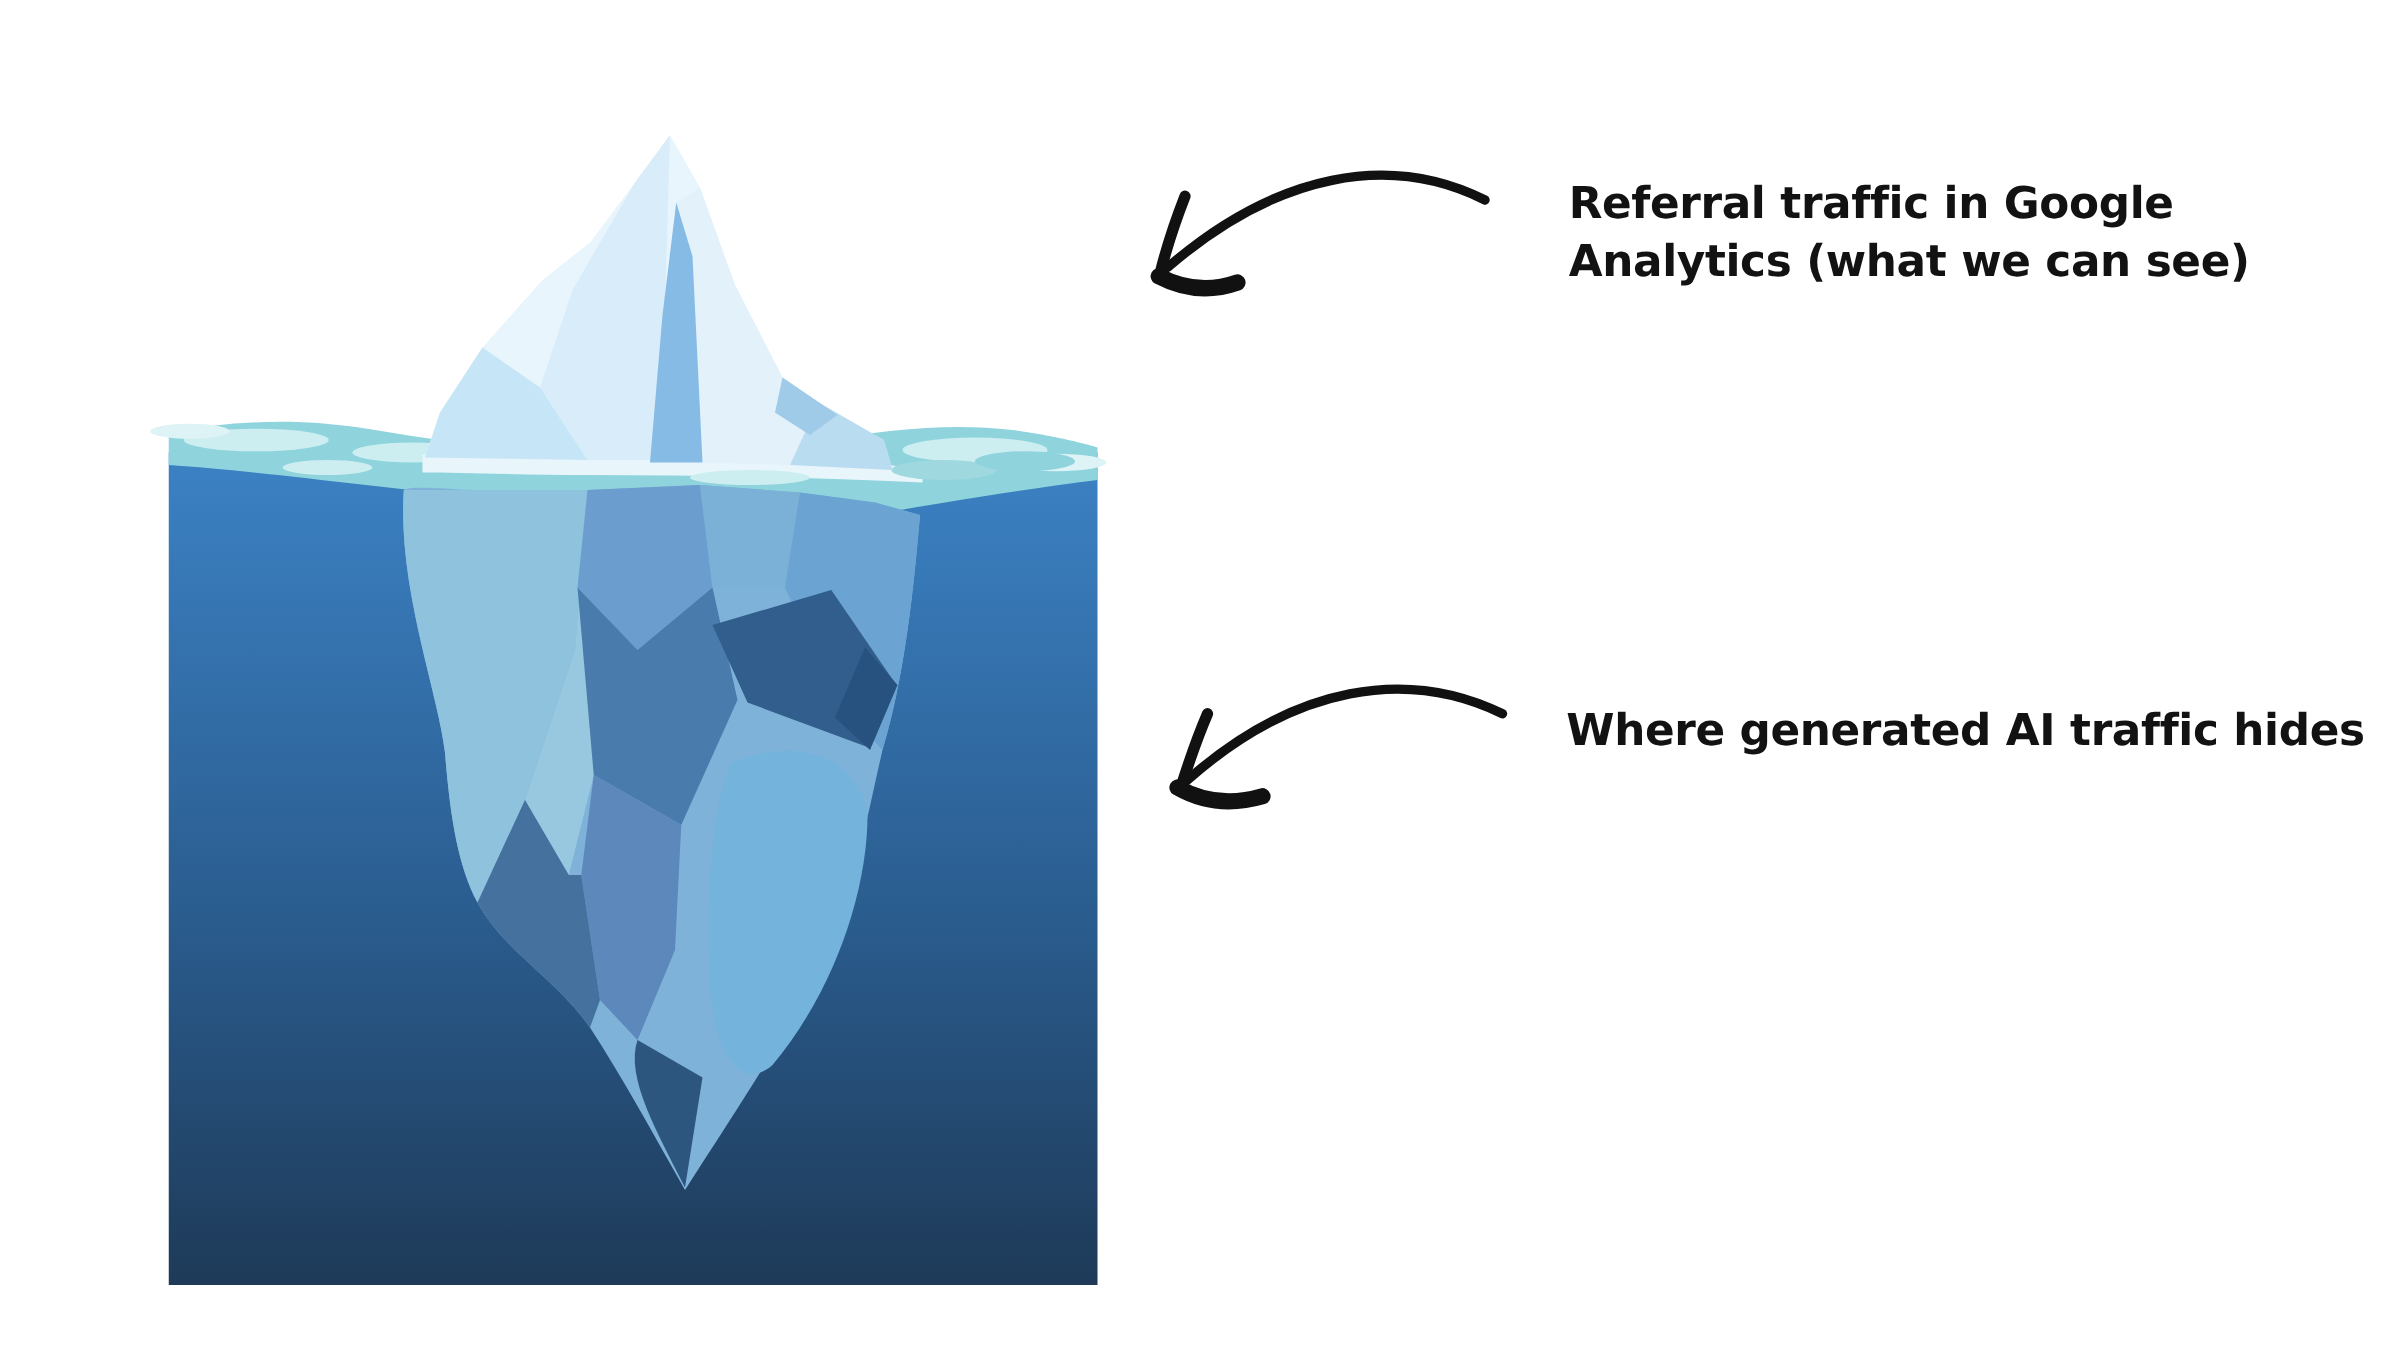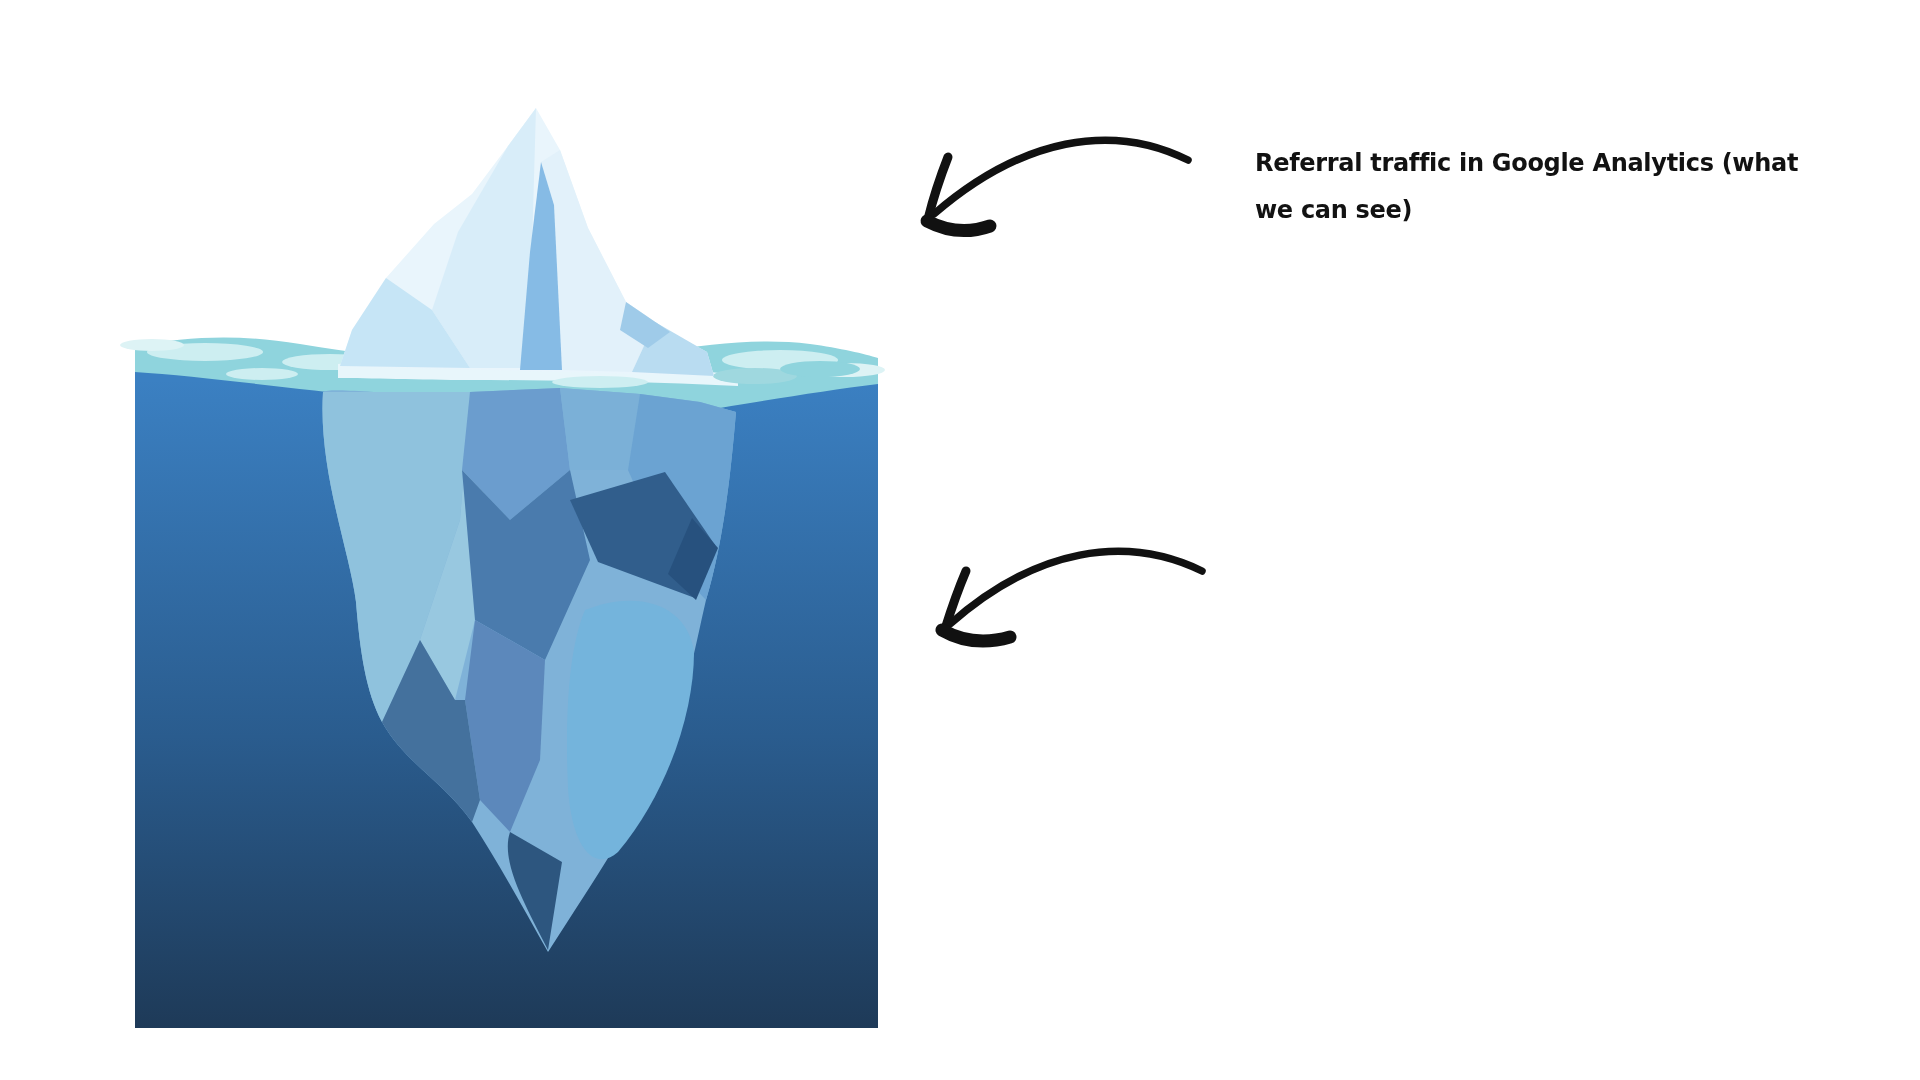--- a/index.html
+++ b/index.html
@@ -7,21 +7,21 @@
     position:relative;
     width:1920px;height:1080px;
     background:#ffffff;
     overflow:hidden;
     font-family:"DejaVu Sans", sans-serif;
   }
   .scene{position:absolute;left:0;top:0;width:1920px;height:1080px;}
   .label{
     position:absolute;
     font-weight:700;
-    font-size:24px;
+    font-size:35px;
     line-height:47px;
     letter-spacing:-0.3px;
     color:#121212;
   }
   .label-above{left:1255px;top:140px;width:545px;}
   .label-below{left:1253px;top:562px;width:660px;}
 </style>
 </head>
 <body>
 
@@ -92,13 +92,14 @@
     </g>
 
     <g fill="none" stroke-linecap="round" stroke-linejoin="round">
       <path stroke-width="7.5" d="M1202,571 C1126,534 1036,548 950,624" stroke="#111111"></path>
       <path stroke-width="9" d="M966,571 C957,592 951,610 945,629" stroke="#111111"></path>
       <path stroke-width="13" d="M942,630 C963,642 986,644 1010,637" stroke="#111111"></path>
     </g>
   </svg>
 
   <div class="label label-above">Referral traffic in Google Analytics (what we can see)</div>
+  <div class="label label-below">Where generated AI traffic hides</div>
 </div>
 
 </body></html>

